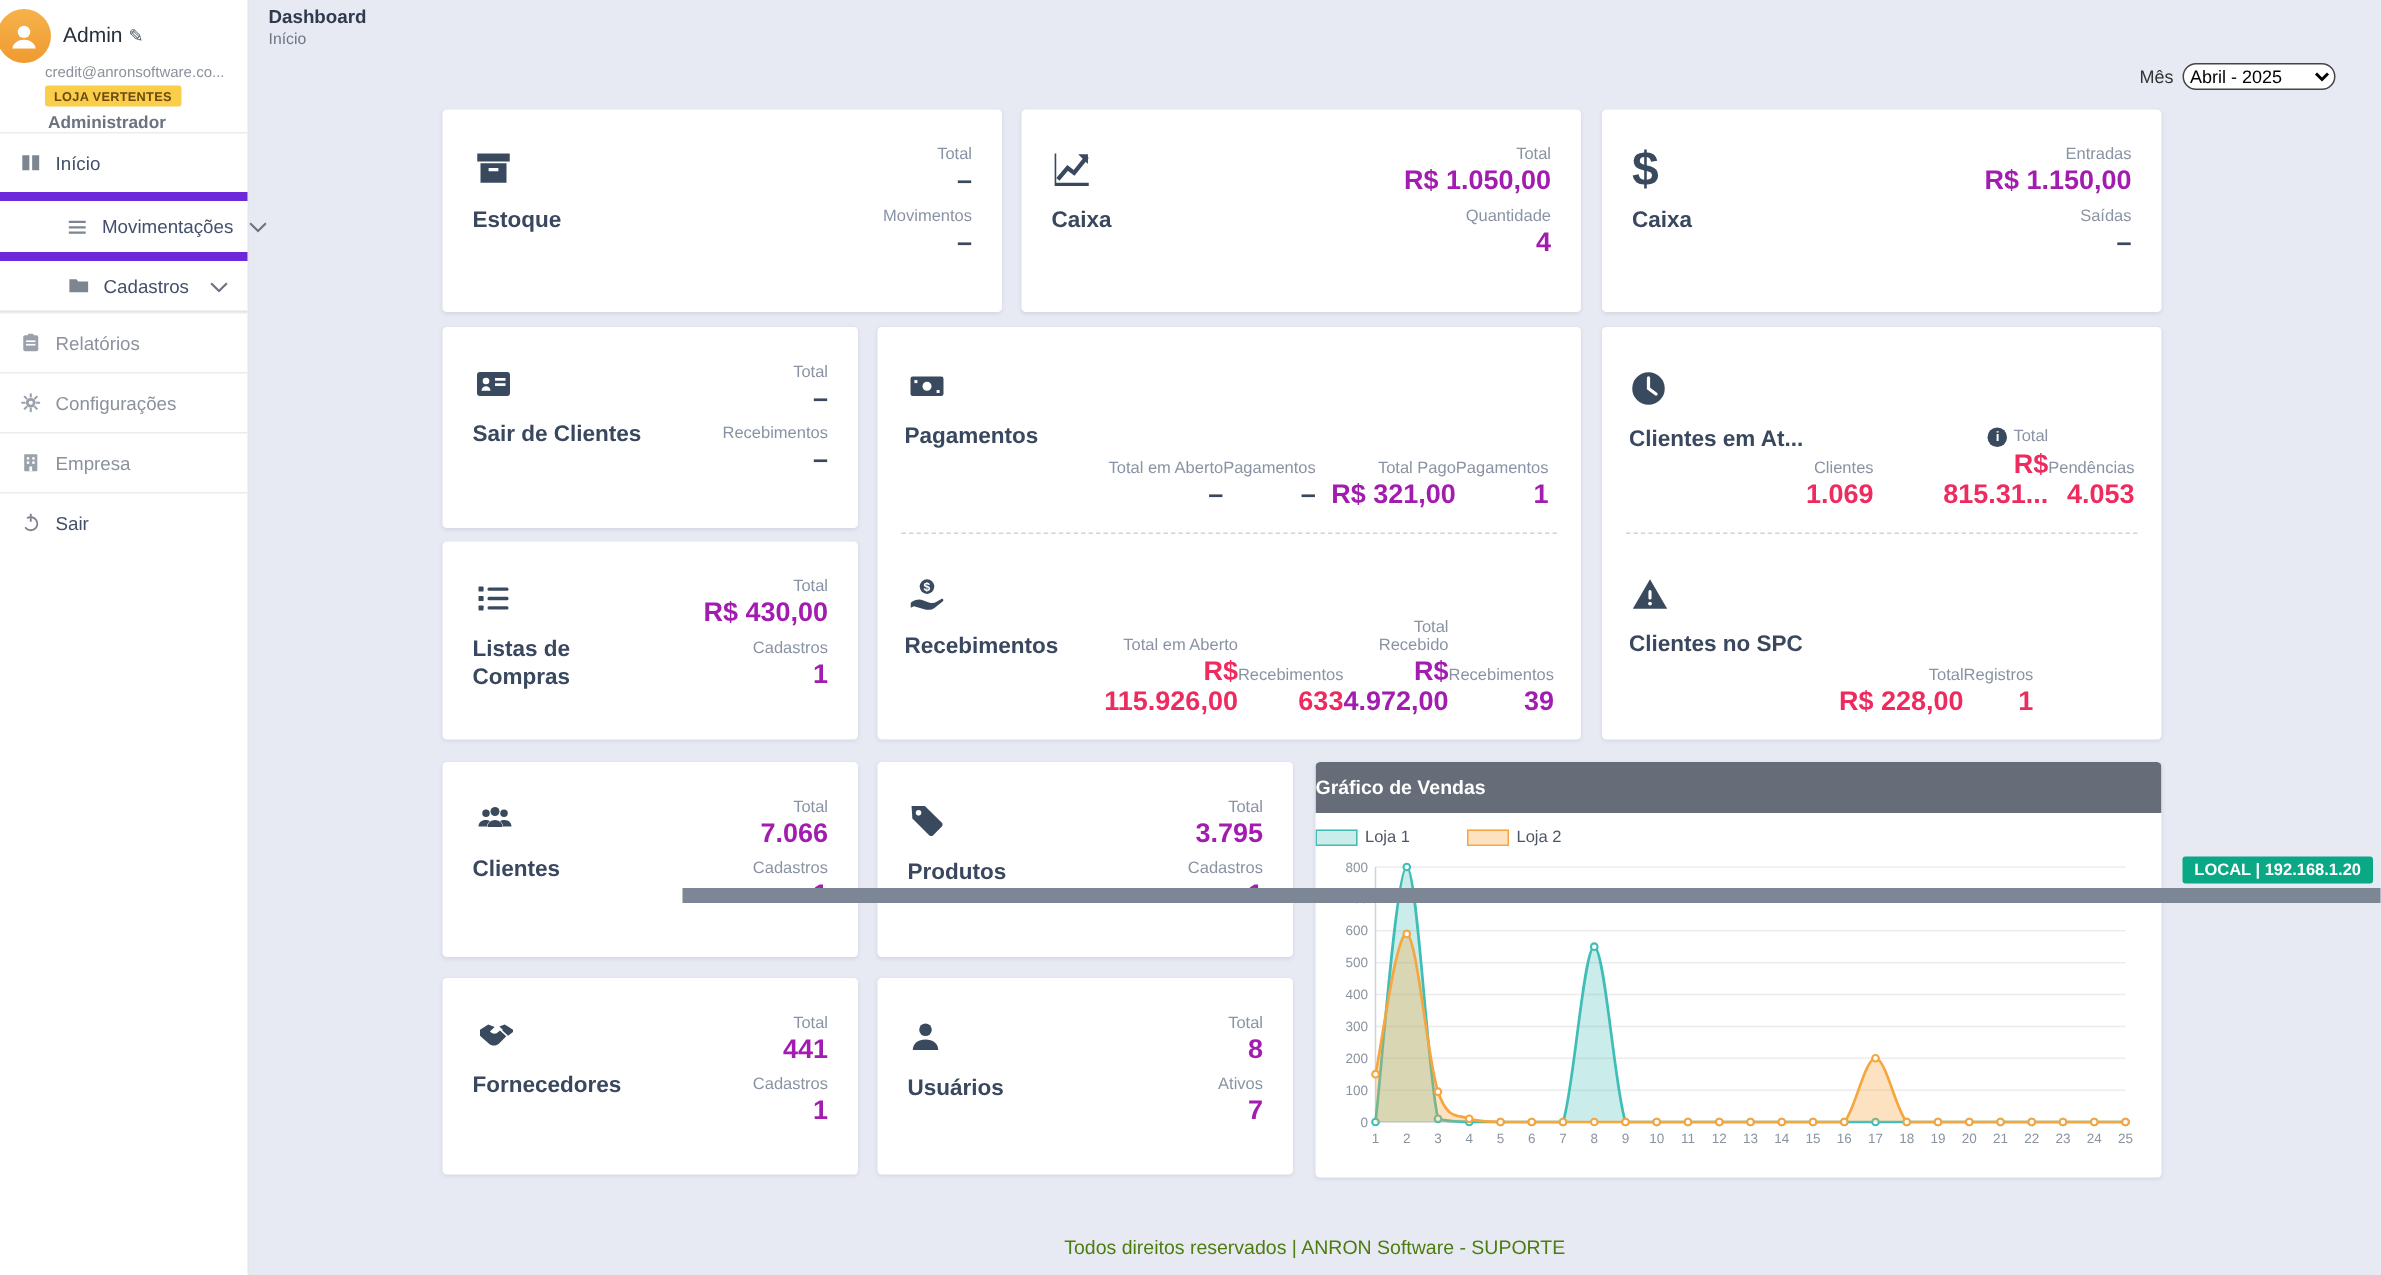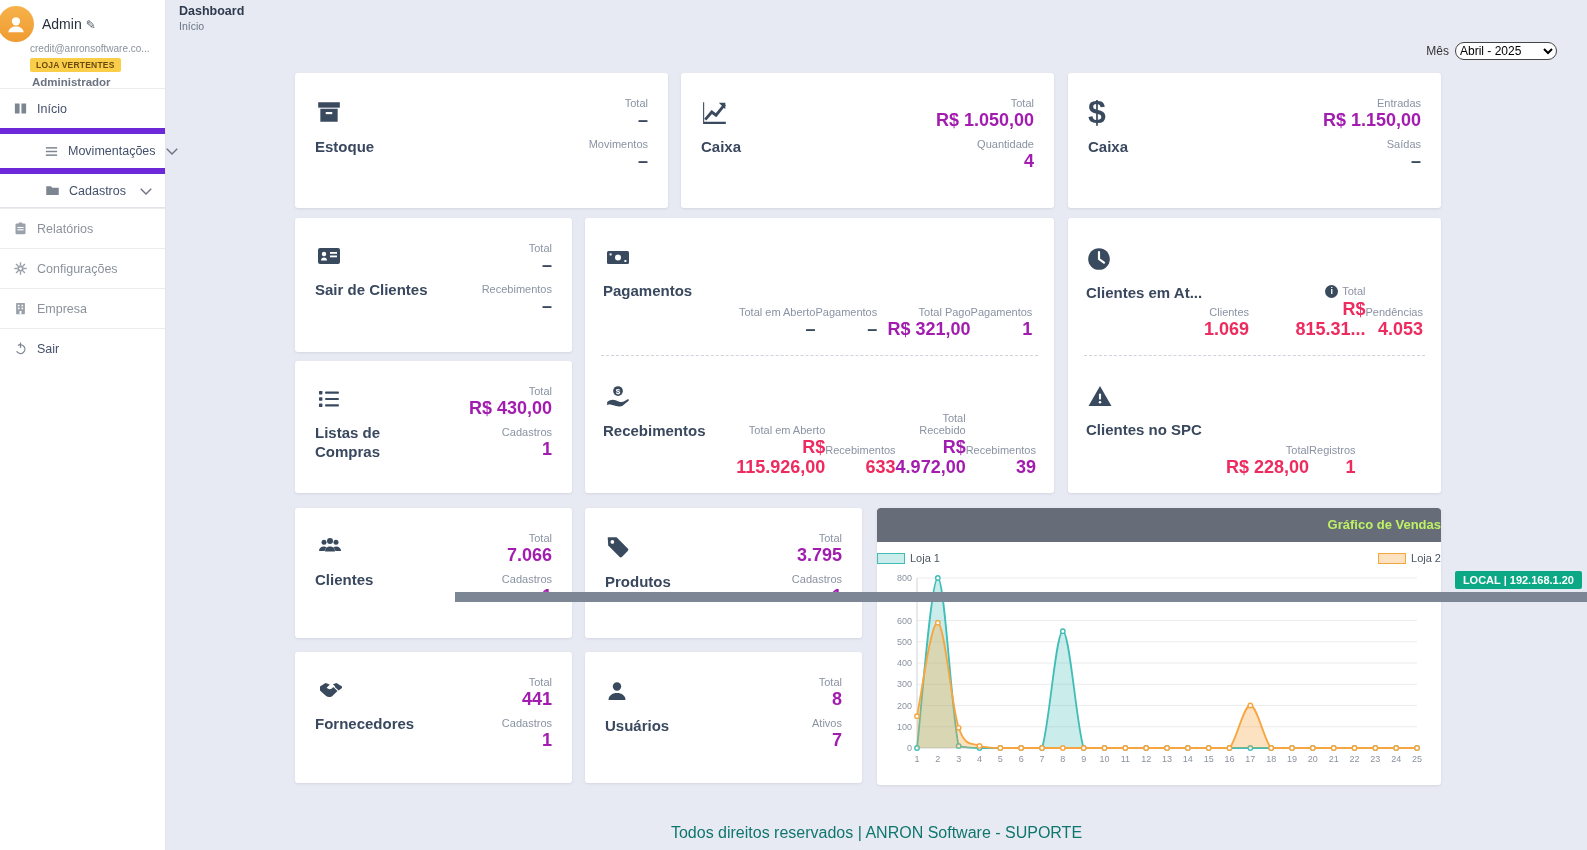--- a/index.html
+++ b/index.html
@@ -50,28 +50,28 @@
   .tall { display:flex; flex-direction:column; }
   .section { flex:1; display:flex; padding:14px 18px 8px; }
   .section-left { width:136px; display:flex; flex-direction:column; gap:12px; padding-top:14px; }
   .cols { flex:1; display:flex; }
   .col { flex:1; display:flex; flex-direction:row; align-items:flex-end; padding-top:6px; text-align:right; }
   .dashed-divider { border-top:1px dashed #cfd4dc; margin:0 16px; }
   .info-icon { display:inline-block; width:13px; height:13px; border-radius:50%; background:#3a4a5e; color:#fff; font-size:9px; font-weight:bold; text-align:center; line-height:13px; }
 
   
   .chart-card { overflow:hidden; }
-  .chart-header { height:34px; line-height:34px; background:#666d78; color:#bef264; font-size:13px; font-weight:bold; text-align:right; border-radius:3px 3px 0 0; }
-  .chart-legend { height:24px; display:flex; justify-content:space-between; align-items:center; gap:8px; padding-top:8px; }
+  .chart-header { height:34px; line-height:34px; background:#666d78; color:#ffffff; font-size:13px; font-weight:bold; text-align:left; border-radius:3px 3px 0 0; }
+  .chart-legend { height:24px; display:flex; justify-content:flex-start; align-items:center; gap:38px; padding-top:8px; }
   .legend-item { display:inline-flex; align-items:center; gap:5px; font-size:11px; color:#4b5563; }
   .legend-swatch { display:inline-block; width:28px; height:11px; border:1.5px solid; }
   .chart-card svg { display:block; margin:4px 0 0 6px; }
 
   
-  .footer-text { position:absolute; left:0; right:0; top:824px; text-align:center; font-size:16px; color:#0f766e; }
+  .footer-text { position:absolute; left:0; right:0; top:824px; text-align:center; font-size:13px; color:#4d7c0f; }
   .env-badge { position:absolute; right:5px; bottom:13px; background:#0aa884; color:#fff; font-size:11px; font-weight:bold; padding:3px 8px; border-radius:2px; }
   .footer-bar { position:absolute; left:289px; right:0; bottom:0; height:10px; background:#7c8694; }
 </style>
 </head>
 <body>
 
 <div class="sidebar">
   <div class="profile">
     <div class="profile-top">
       <div class="avatar">

